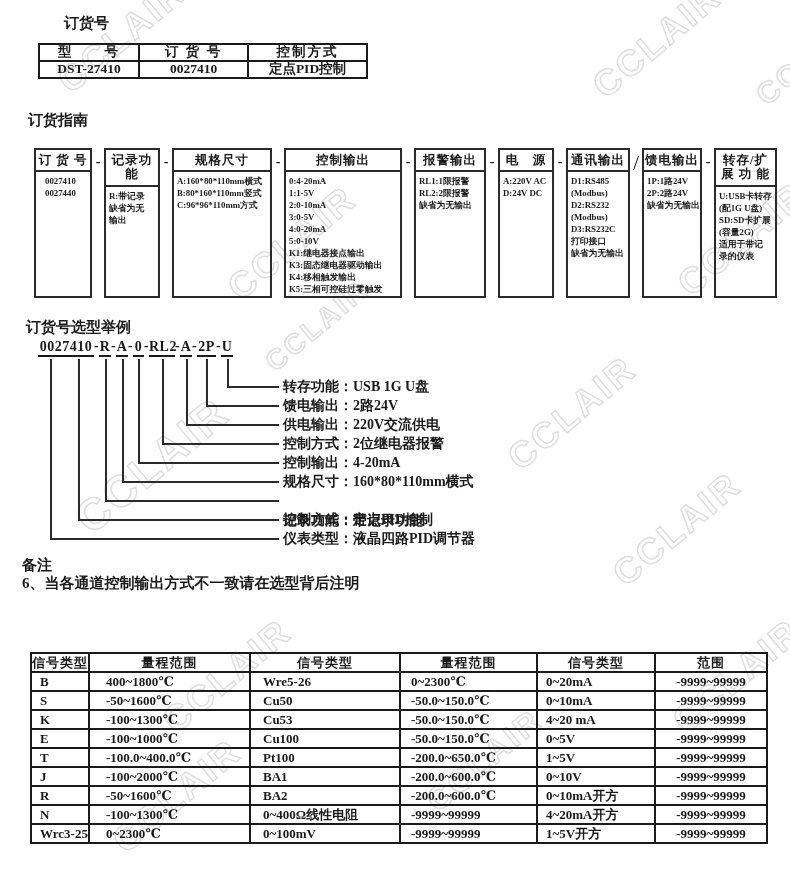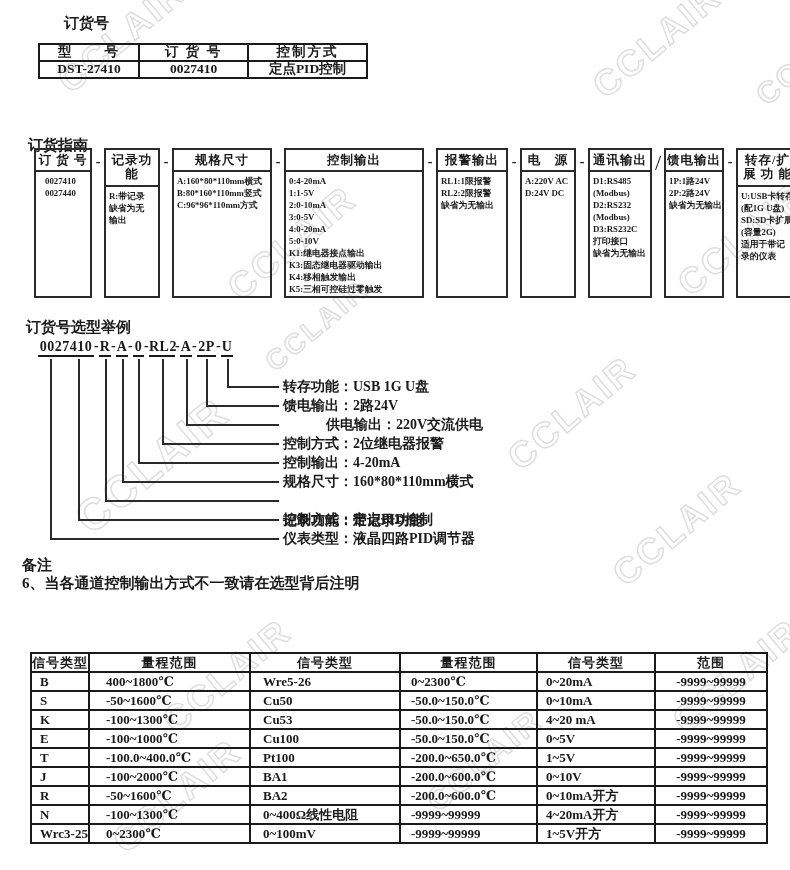--- a/index.html
+++ b/index.html
@@ -98,21 +98,21 @@
       </thead>
     <tbody id="t1-body">
         <tr>
           <td>DST-27410</td>
           <td>0027410</td>
           <td>定点PID控制</td>
         </tr>
       </tbody>
   </table>
 
-  <div class="h" style="left:28px; top:136px;">订货指南</div>
+  <div class="h" style="left:28px; top:111px;">订货指南</div>
 
   <div class="guide" id="guide-row">
       <div class="gbox" style="width: 58px;">
         <div class="gtitle">订 货 号</div>
         <div class="gbody">
           <div class="gline center">0027410</div>
           <div class="gline center">0027440</div>
         </div>
       </div>
       <div class="gconn">-</div>
@@ -127,21 +127,21 @@
       <div class="gconn">-</div>
       <div class="gbox" style="width: 100px;">
         <div class="gtitle">规格尺寸</div>
         <div class="gbody">
           <div class="gline">A:160*80*110mm横式</div>
           <div class="gline">B:80*160*110mm竖式</div>
           <div class="gline">C:96*96*110mm方式</div>
         </div>
       </div>
       <div class="gconn">-</div>
-      <div class="gbox" style="width: 140px;">
+      <div class="gbox" style="width: 118px;">
         <div class="gtitle">控制输出</div>
         <div class="gbody">
           <div class="gline">0:4-20mA</div>
           <div class="gline">1:1-5V</div>
           <div class="gline">2:0-10mA</div>
           <div class="gline">3:0-5V</div>
           <div class="gline">4:0-20mA</div>
           <div class="gline">5:0-10V</div>
           <div class="gline">K1:继电器接点输出</div>
           <div class="gline">K3:固态继电器驱动输出</div>
@@ -221,21 +221,21 @@
       <span class="codehyph" style="left: 216px; top: 338px;">-</span>
       <span class="codeseg" style="left: 221px; width: 12px; top: 338px;">U</span>
       <div class="vline" style="left: 227px; top: 359px; height: 29px;"></div>
       <div class="hline" style="left: 227px; top: 386px; width: 52px;"></div>
       <div class="blabel" style="top: 378px;">转存功能：USB 1G U盘</div>
       <div class="vline" style="left: 206px; top: 359px; height: 48px;"></div>
       <div class="hline" style="left: 206px; top: 405px; width: 73px;"></div>
       <div class="blabel" style="top: 397px;">馈电输出：2路24V</div>
       <div class="vline" style="left: 186px; top: 359px; height: 67px;"></div>
       <div class="hline" style="left: 186px; top: 424px; width: 93px;"></div>
-      <div class="blabel" style="top: 416px; margin-left: 43px;">供电输出：220V交流供电</div>
+      <div class="blabel" style="top: 416px;">供电输出：220V交流供电</div>
       <div class="vline" style="left: 162px; top: 359px; height: 86px;"></div>
       <div class="hline" style="left: 162px; top: 443px; width: 117px;"></div>
       <div class="blabel" style="top: 435px;">控制方式：2位继电器报警</div>
       <div class="vline" style="left: 138px; top: 359px; height: 105px;"></div>
       <div class="hline" style="left: 138px; top: 462px; width: 141px;"></div>
       <div class="blabel" style="top: 454px;">控制输出：4-20mA</div>
       <div class="vline" style="left: 122px; top: 359px; height: 124px;"></div>
       <div class="hline" style="left: 122px; top: 481px; width: 157px;"></div>
       <div class="blabel" style="top: 473px;">规格尺寸：160*80*110mm横式</div>
       <div class="vline" style="left: 105px; top: 359px; height: 143px;"></div>

